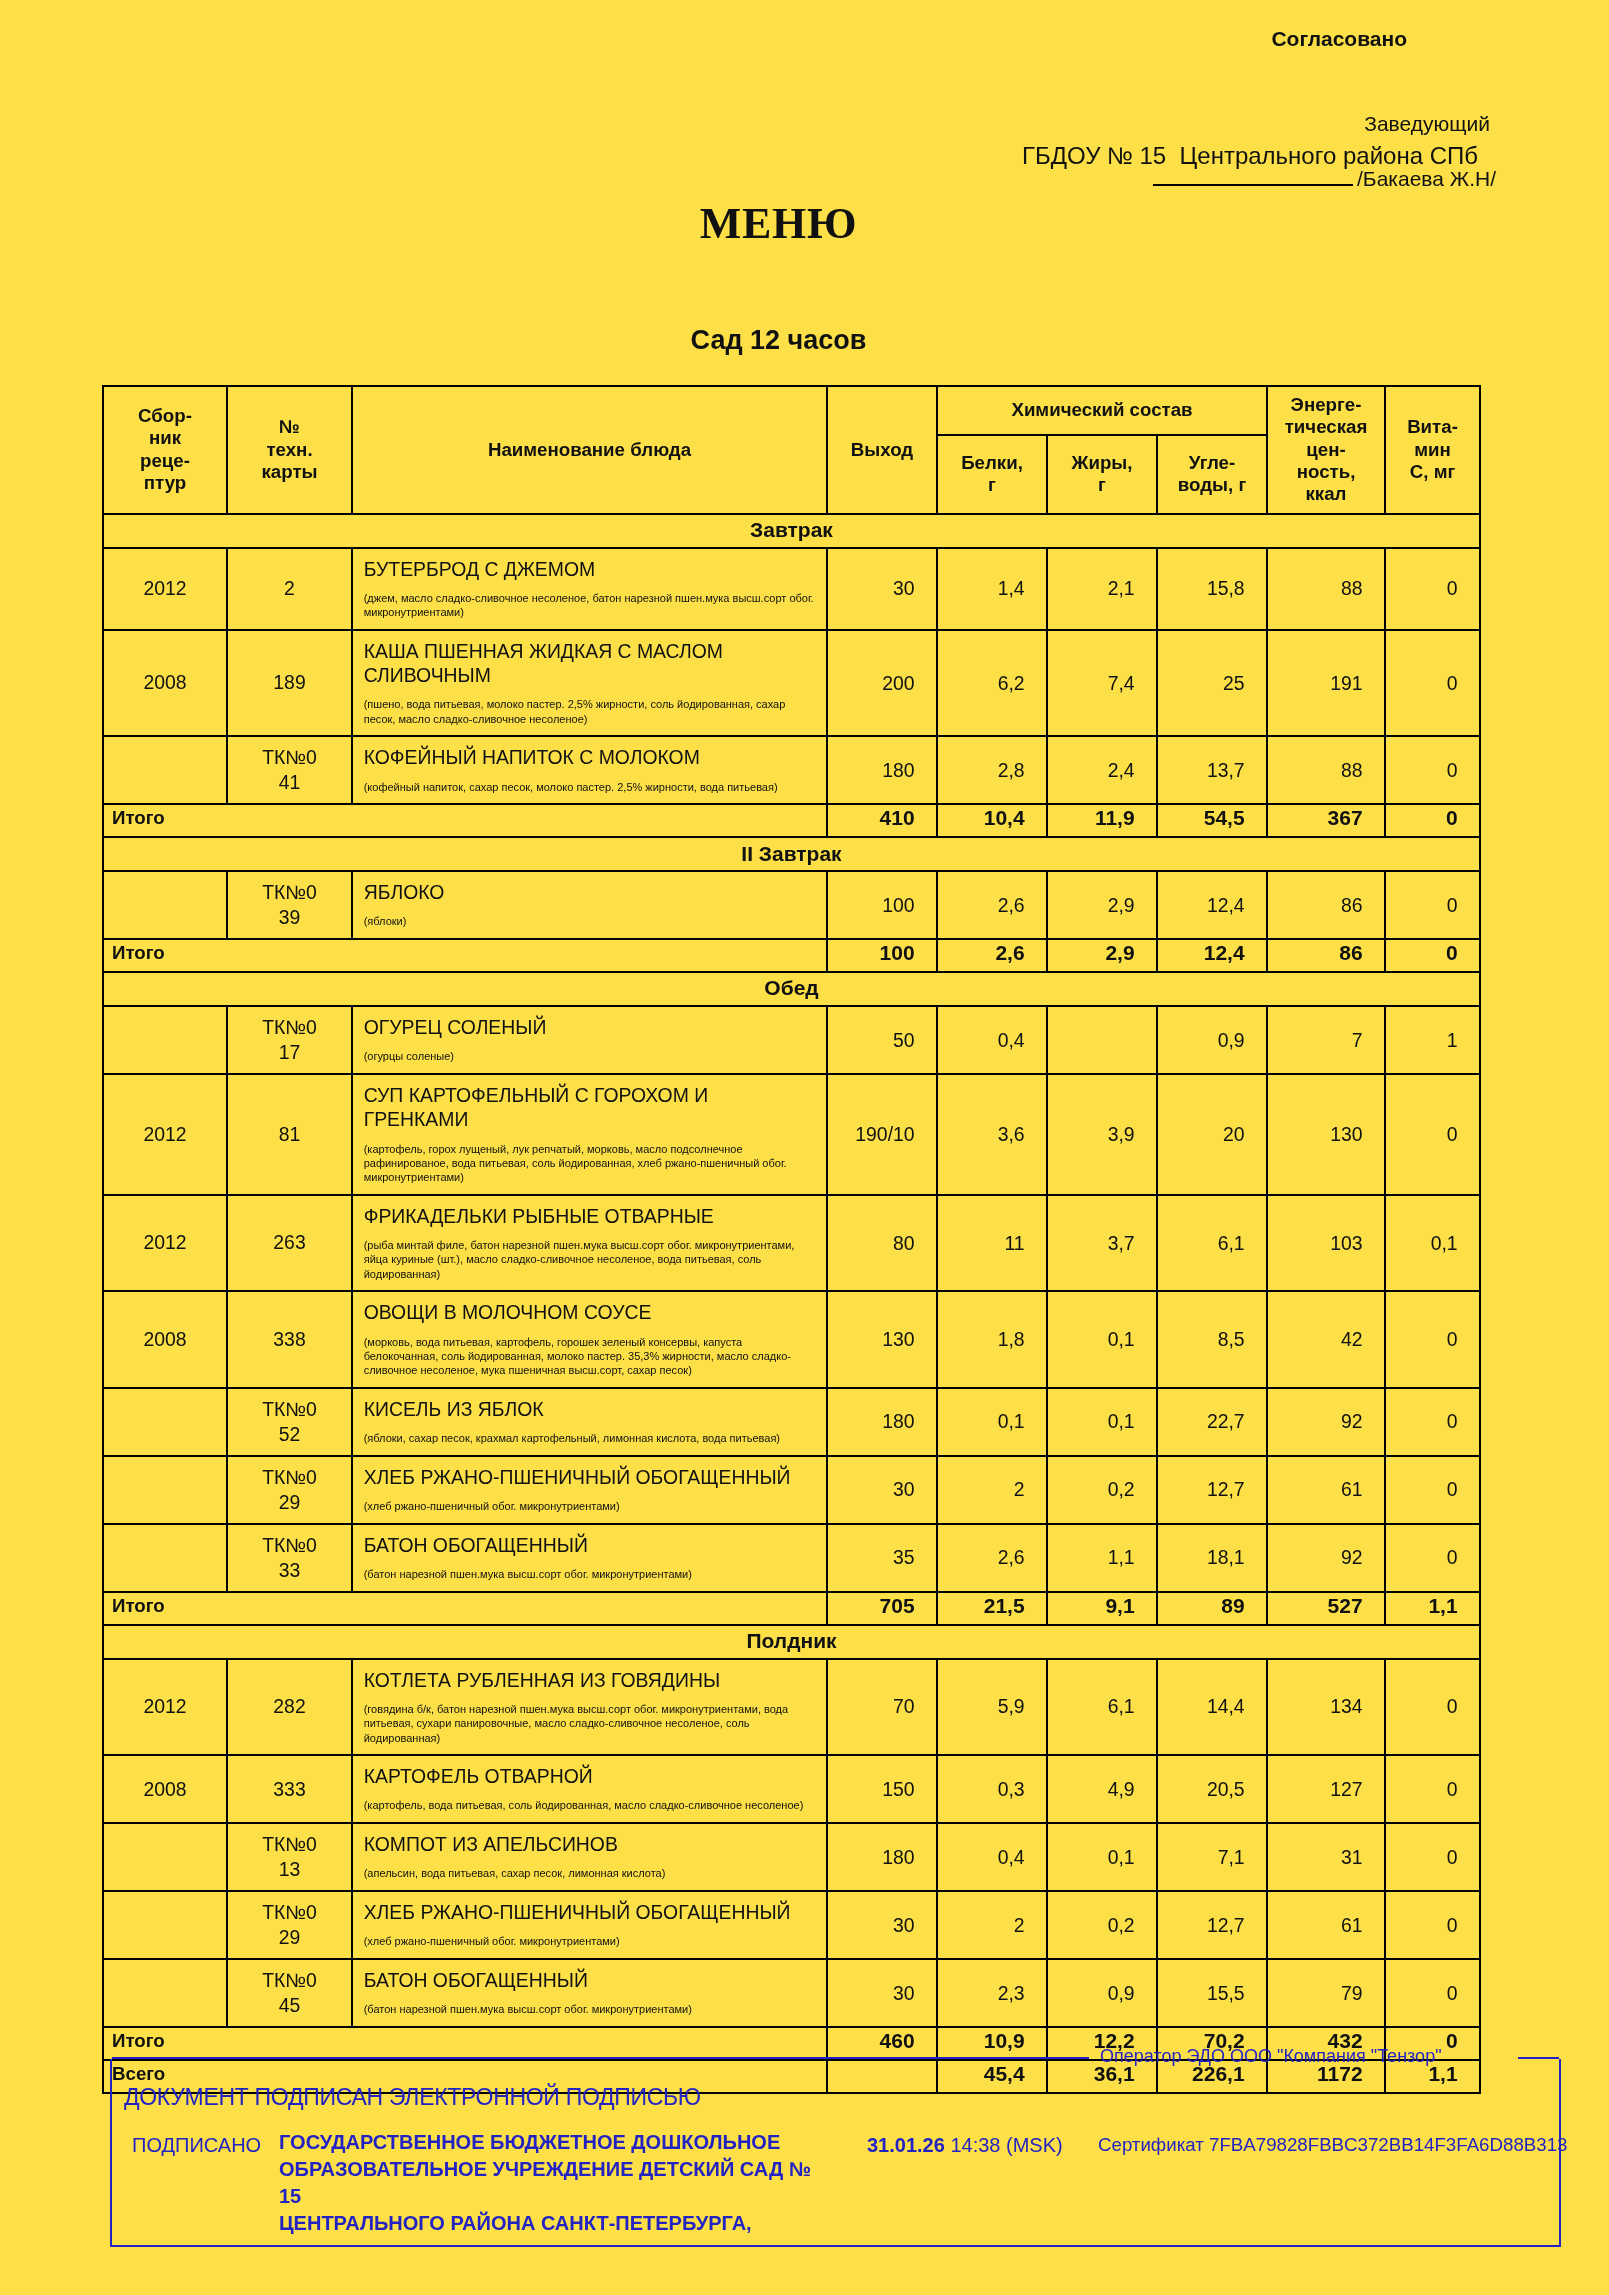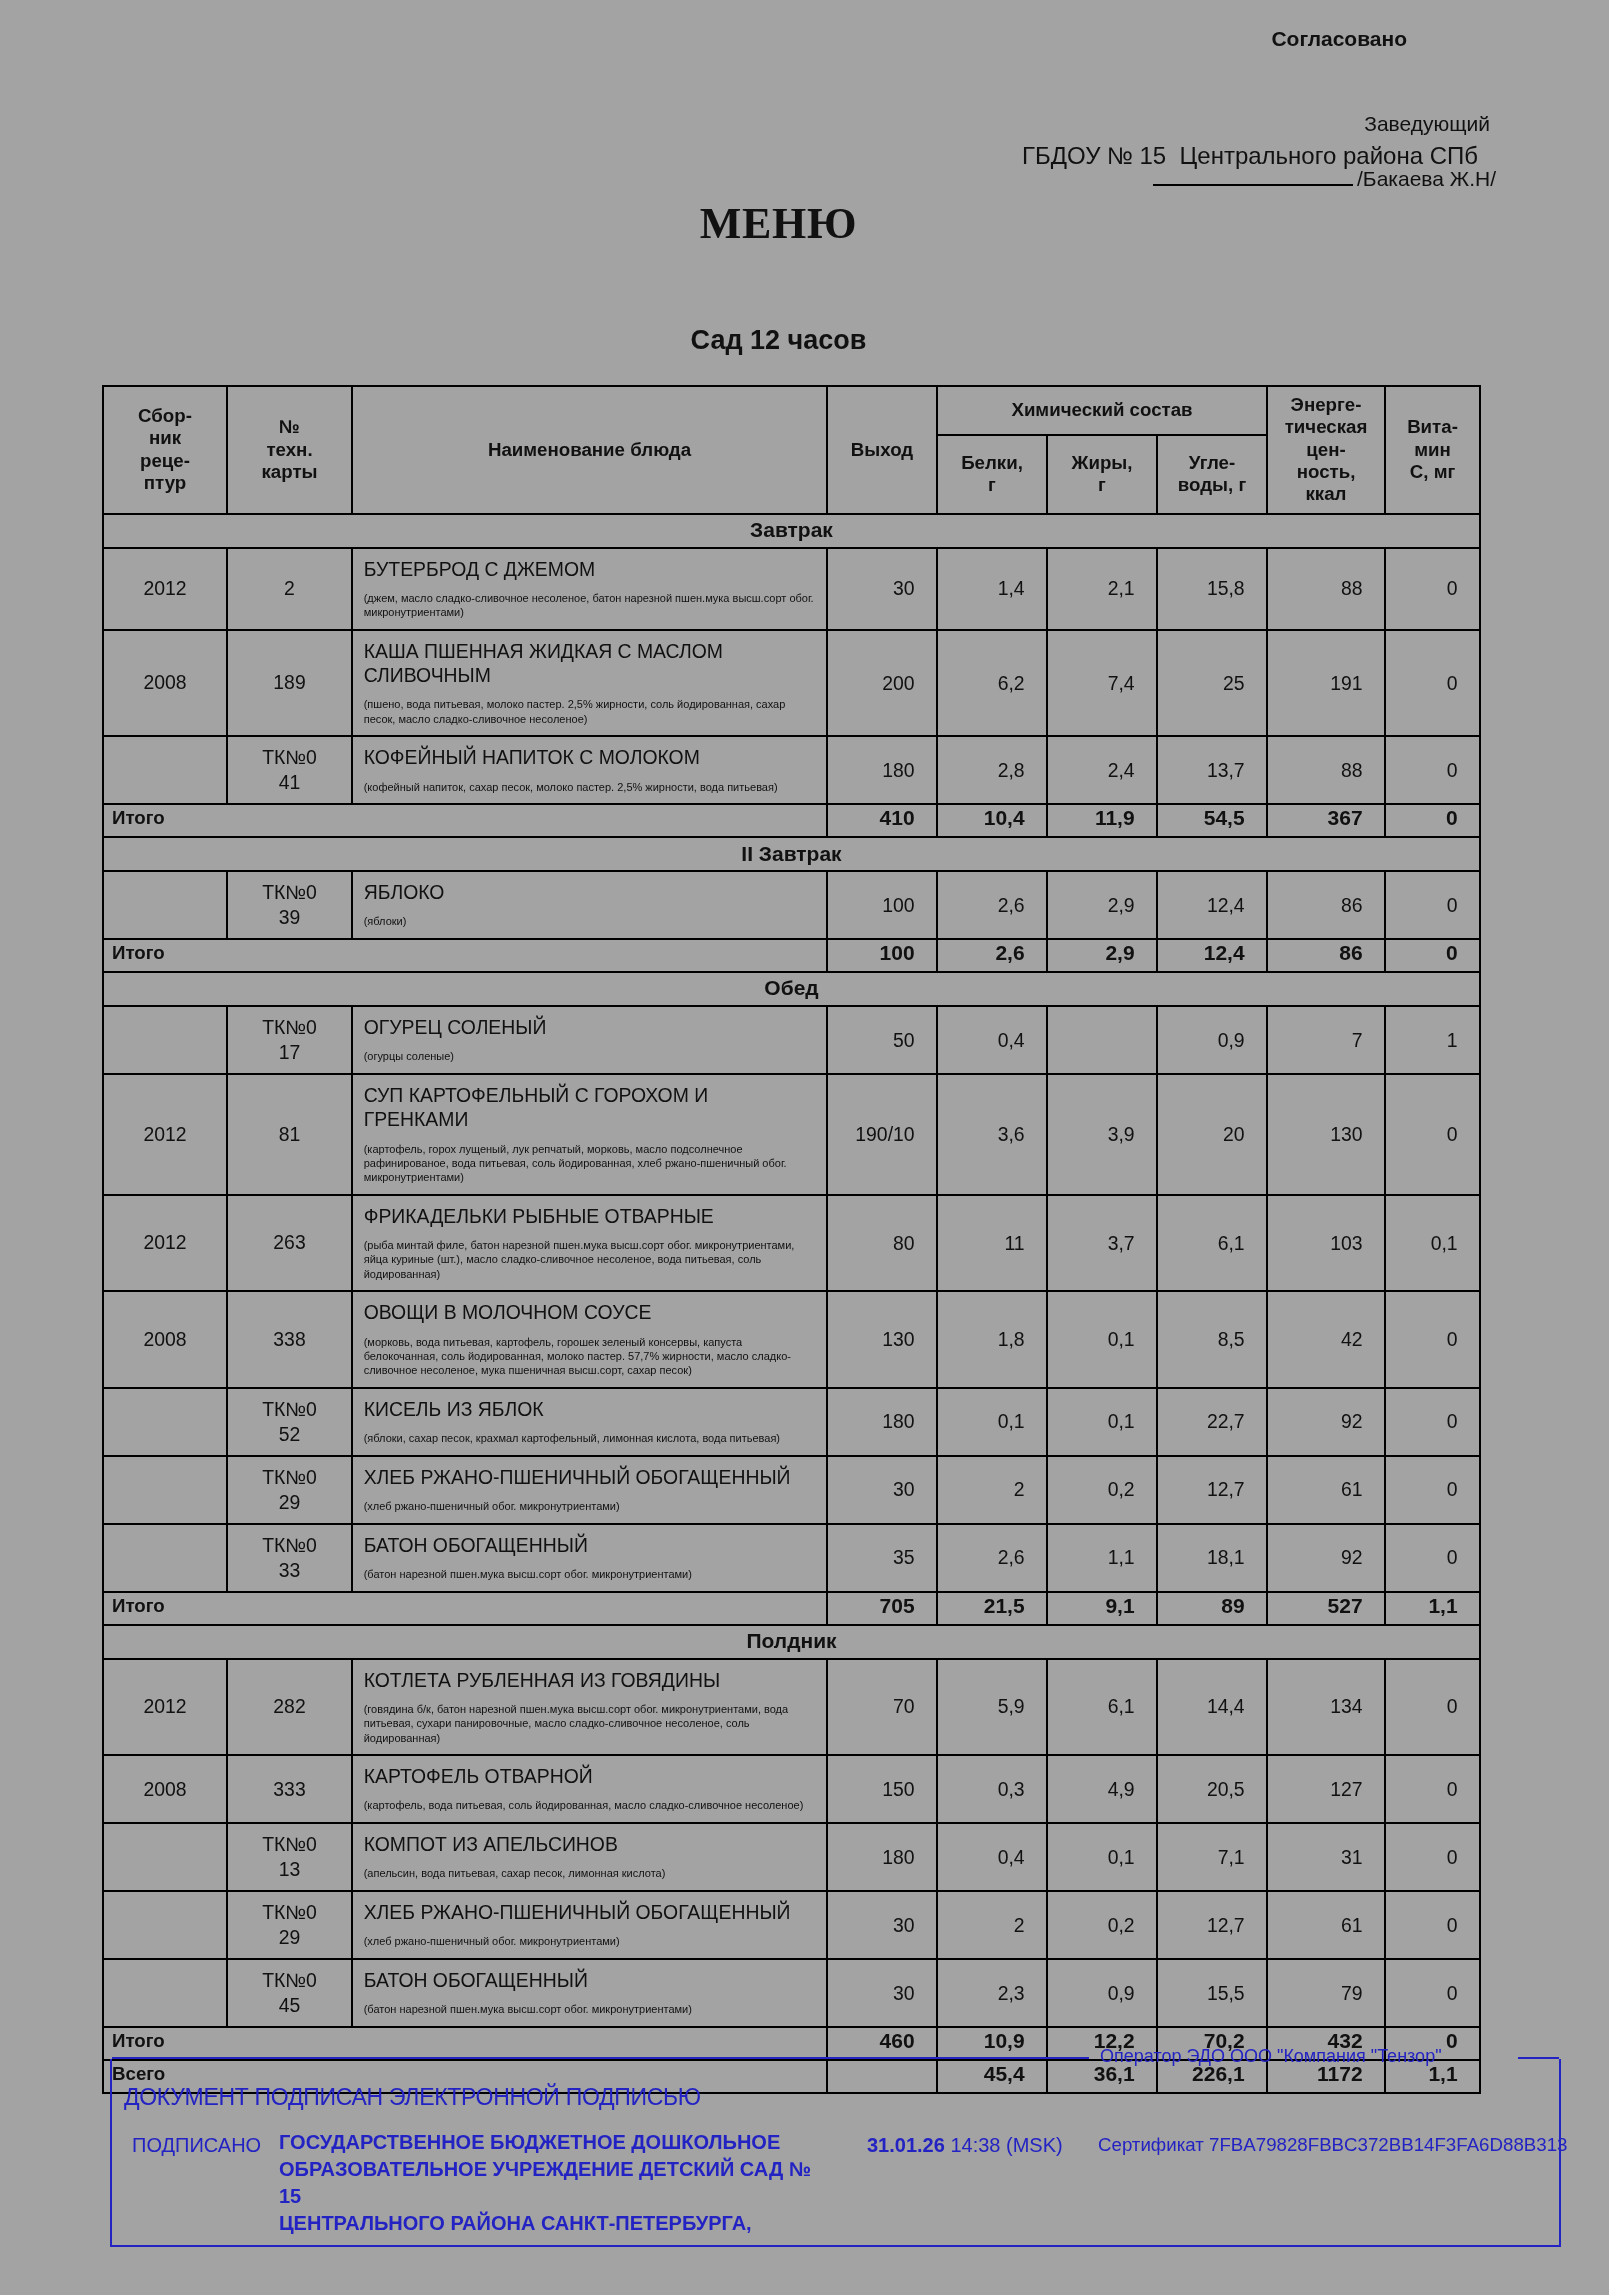--- a/index.html
+++ b/index.html
@@ -1,21 +1,21 @@
 <!DOCTYPE html>
 <html lang="ru" style="font-size:10.7px"><head>
 <meta charset="utf-8">
 <style>
   html,body{margin:0;padding:0;background:#e8e8e8;}
   .page{
     position:relative;
     width:1610px;
     height:2295px;
     margin:0 auto;
-    background:#a3a3a3;
+    background:#fde047;
     font-family:"Liberation Sans",sans-serif;
     color:#111;
     overflow:hidden;
   }
   
   .doc-header{position:relative;height:385px;}
   .agreed{position:absolute;top:27px;right:203px;font-size:21px;font-weight:bold;}
   .head-title{position:absolute;top:112px;right:120px;font-size:21px;}
   .org-line{position:absolute;top:142px;right:132px;font-size:24px;white-space:pre;}
   .sig-row{position:absolute;top:167px;right:114px;font-size:21px;}
@@ -240,21 +240,21 @@
           <td class="c-num">3,7</td>
           <td class="c-num">6,1</td>
           <td class="c-num">103</td>
           <td class="c-num">0,1</td>
         </tr>
         <tr class="dish-row">
           <td class="c-book">2008</td>
           <td class="c-tk">338</td>
           <td class="c-dish">
             <div class="dish-name">ОВОЩИ В МОЛОЧНОМ СОУСЕ</div>
-            <div class="dish-ingr">(морковь, вода питьевая, картофель, горошек зеленый консервы, капуста белокочанная, соль йодированная, молоко пастер. 57,7% жирности, масло сладко-сливочное несоленое, мука пшеничная высш.сорт, сахар песок)</div>
+            <div class="dish-ingr">(морковь, вода питьевая, картофель, горошек зеленый консервы, капуста белокочанная, соль йодированная, молоко пастер. 35,3% жирности, масло сладко-сливочное несоленое, мука пшеничная высш.сорт, сахар песок)</div>
           </td>
           <td class="c-num">130</td>
           <td class="c-num">1,8</td>
           <td class="c-num">0,1</td>
           <td class="c-num">8,5</td>
           <td class="c-num">42</td>
           <td class="c-num">0</td>
         </tr>
         <tr class="dish-row">
           <td class="c-book"></td>

